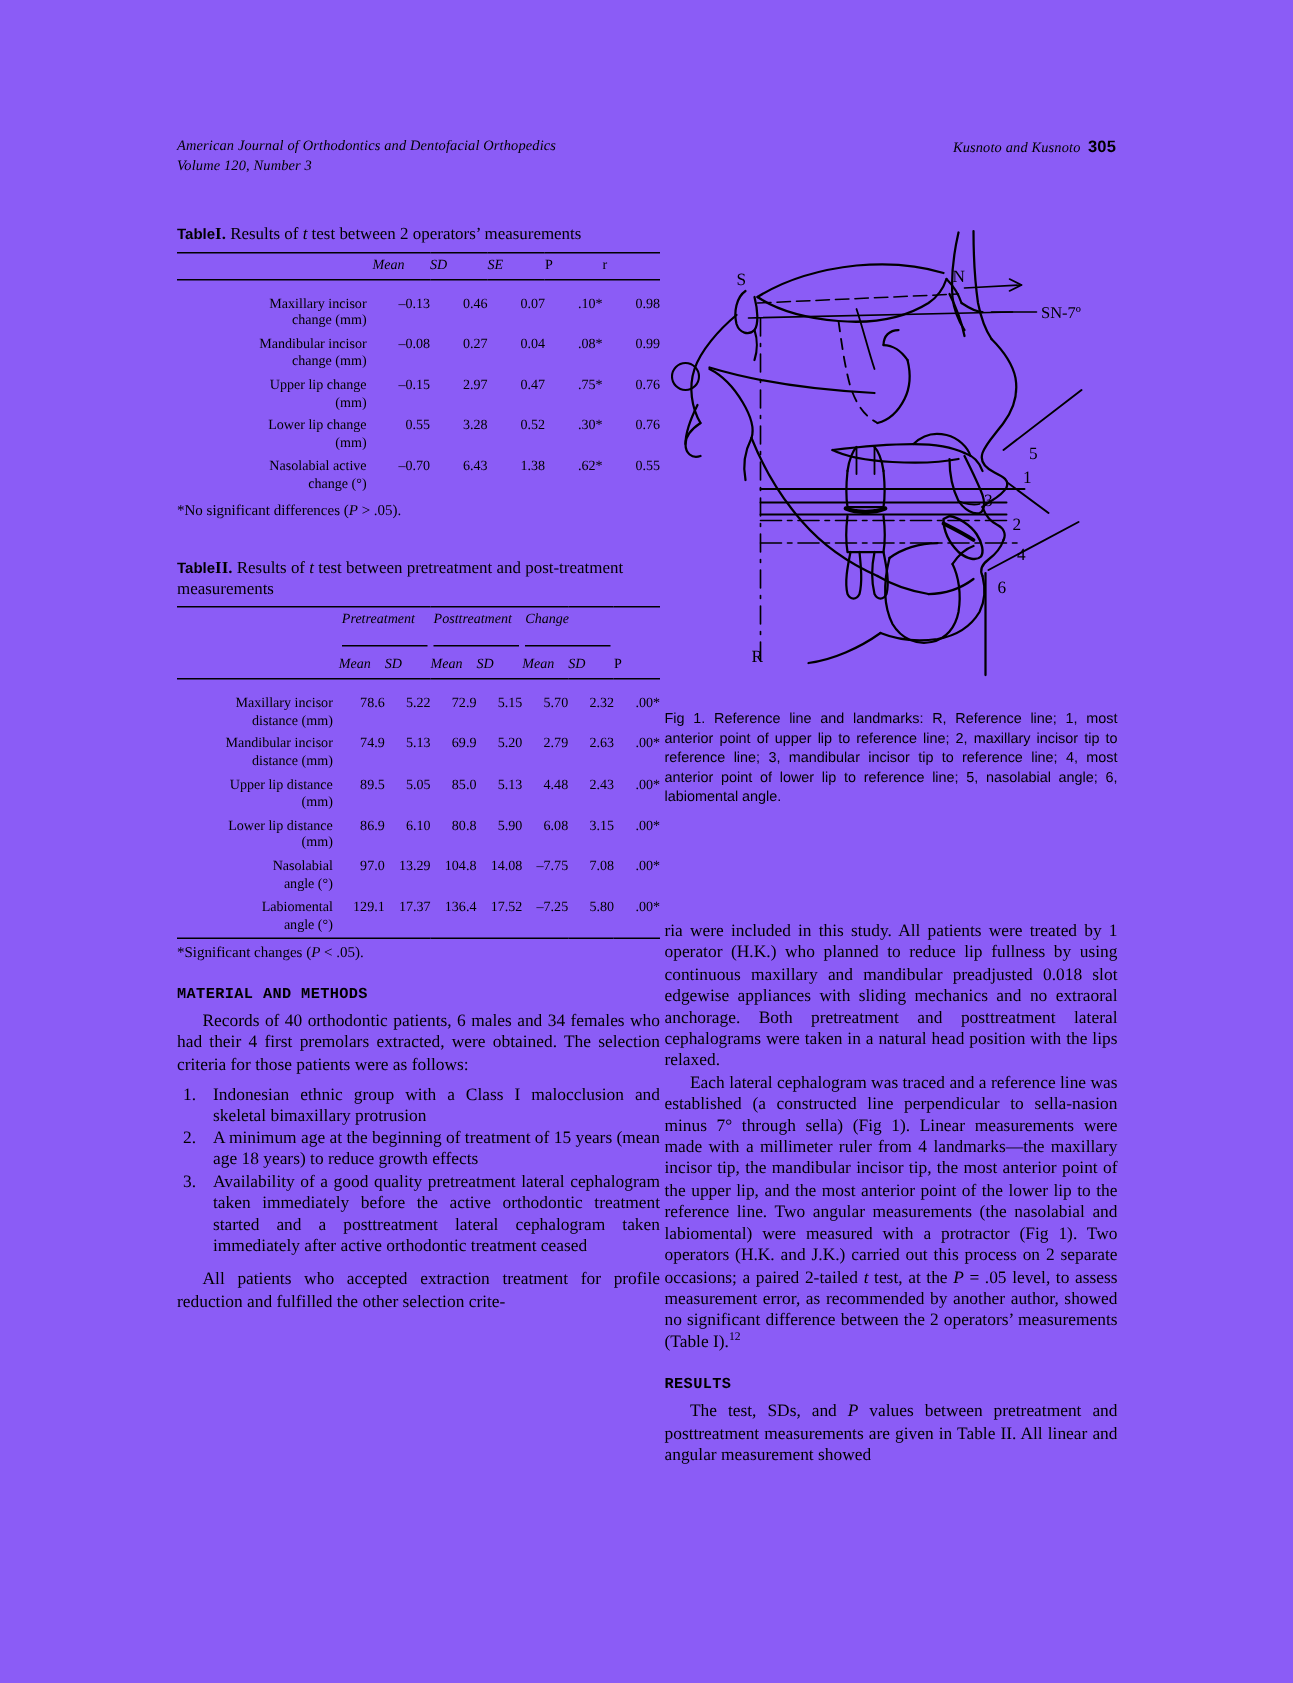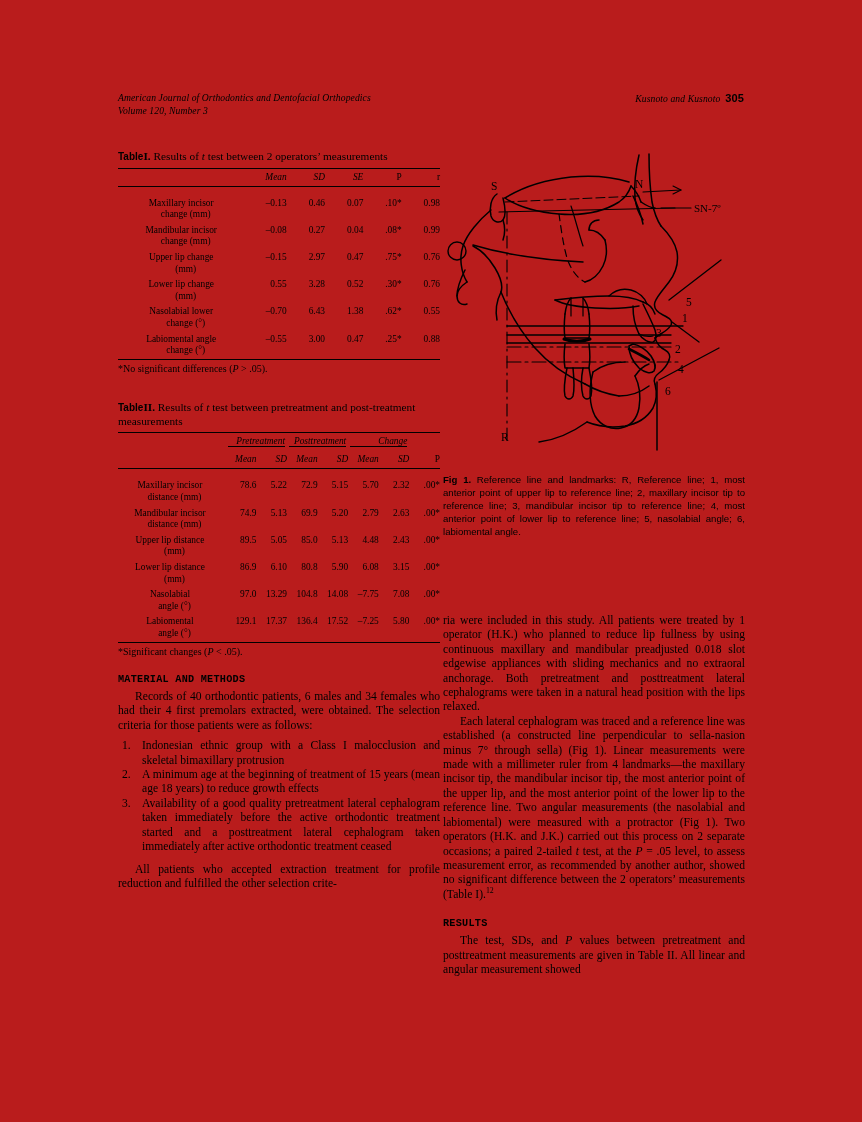--- a/index.html
+++ b/index.html
@@ -13,21 +13,21 @@
     position: relative;
     font-family: "Liberation Serif", serif;
     color: #000;
     overflow: hidden;
   }
   .page {
     position: absolute;
     left: 0; top: 0;
     width: 862px;
     height: 1122px;
-    background: #b91c1c;
+    background: #8b5cf6;
   }
 
   
   .runhead {
     position: absolute;
     left: 118px;
     top: 92px;
     width: 626px;
     font-style: italic;
     font-family: "Liberation Serif", serif;
@@ -82,35 +82,35 @@
     padding: 0;
     vertical-align: top;
   }
   .rule-top  { border-top: 1.4px solid #000; }
   .rule-bot  { border-bottom: 1.4px solid #000; }
   .rule-thin { border-bottom: 0.8px solid #000; }
 
   table.data thead th {
     font-style: italic;
     font-weight: normal;
-    text-align: right;
+    text-align: left;
     font-size: 9.4px;
     padding: 3px 0 4px 0;
   }
   table.data thead th.plain { font-style: normal; }
   table.data thead th.lbl { text-align: left; }
 
   table.data tbody td {
     text-align: right;
     padding: 2.0px 0 2.0px 0;
     font-size: 9.4px;
     white-space: nowrap;
   }
   table.data tbody td.rowlabel {
-    text-align: center;
+    text-align: right;
     padding-right: 4px;
     line-height: 11.6px;
     font-family: Liberation Serif, serif;
   }
   .rowlabel .l2 { display: block; padding-left: 9px; }
 
   .tbl-foot {
     font-family: "Liberation Serif", serif;
     font-size: 10px;
     padding-top: 3.5px;
@@ -128,21 +128,21 @@
   .grouphdr {
     font-style: italic;
     font-weight: normal;
     text-align: center;
     font-size: 9.4px;
     padding: 3px 0 1px 0;
   }
   .grouphdr span {
     display: block;
     border-bottom: 0.8px solid #000;
-    padding-bottom: 0;
+    padding-bottom: 12px;
     margin: 0 2px;
   }
   .grouphdr.nb span { border-bottom: none; }
 
   
   .sect-head {
     font-family: Liberation Mono, monospace;
     font-weight: bold;
     font-size: 10.2px;
     letter-spacing: 0.25px;
@@ -193,21 +193,21 @@
   .figcap {
     position: absolute;
     left: 443px;
     top: 474px;
     width: 302px;
     font-family: "Liberation Sans", sans-serif;
     font-size: 9.6px;
     line-height: 12.9px;
     text-align: justify;
   }
-  .figcap .fname { font-weight: bold; }
+  .figcap .fname { font-weight: normal; }
 
   .rightcol-text {
     position: absolute;
     left: 443px;
     top: 578px;
     width: 302px;
     margin-top: 36px;
   }
 </style>
 </head>
@@ -293,39 +293,28 @@
               <span class="l2">(mm)</span>
             </td>
             <td>0.55</td>
             <td>3.28</td>
             <td>0.52</td>
             <td>.30*</td>
             <td>0.76</td>
           </tr>
           <tr>
             <td class="rowlabel">
-              <span>Nasolabial lower</span>
+              <span>Nasolabial active</span>
               <span class="l2">change (°)</span>
             </td>
             <td>–0.70</td>
             <td>6.43</td>
             <td>1.38</td>
             <td>.62*</td>
             <td>0.55</td>
-          </tr>
-          <tr class="rule-bot">
-            <td class="rowlabel">
-              <span>Labiomental angle</span>
-              <span class="l2">change (°)</span>
-            </td>
-            <td>–0.55</td>
-            <td>3.00</td>
-            <td>0.47</td>
-            <td>.25*</td>
-            <td>0.88</td>
           </tr>
         </tbody>
       </table>
       <div class="tbl-foot"><span>*No significant differences (</span><i>P</i><span> &gt; .05).</span></div>
     </div>
 
     <div class="tbl-block" style="margin-top:26px;">
       <div class="tbl-caption">
         <span class="tname">Table</span><span class="tnum">II.</span><span> Results of </span><i>t</i><span> test between pretreatment and post-treatment measurements</span>
       </div>

